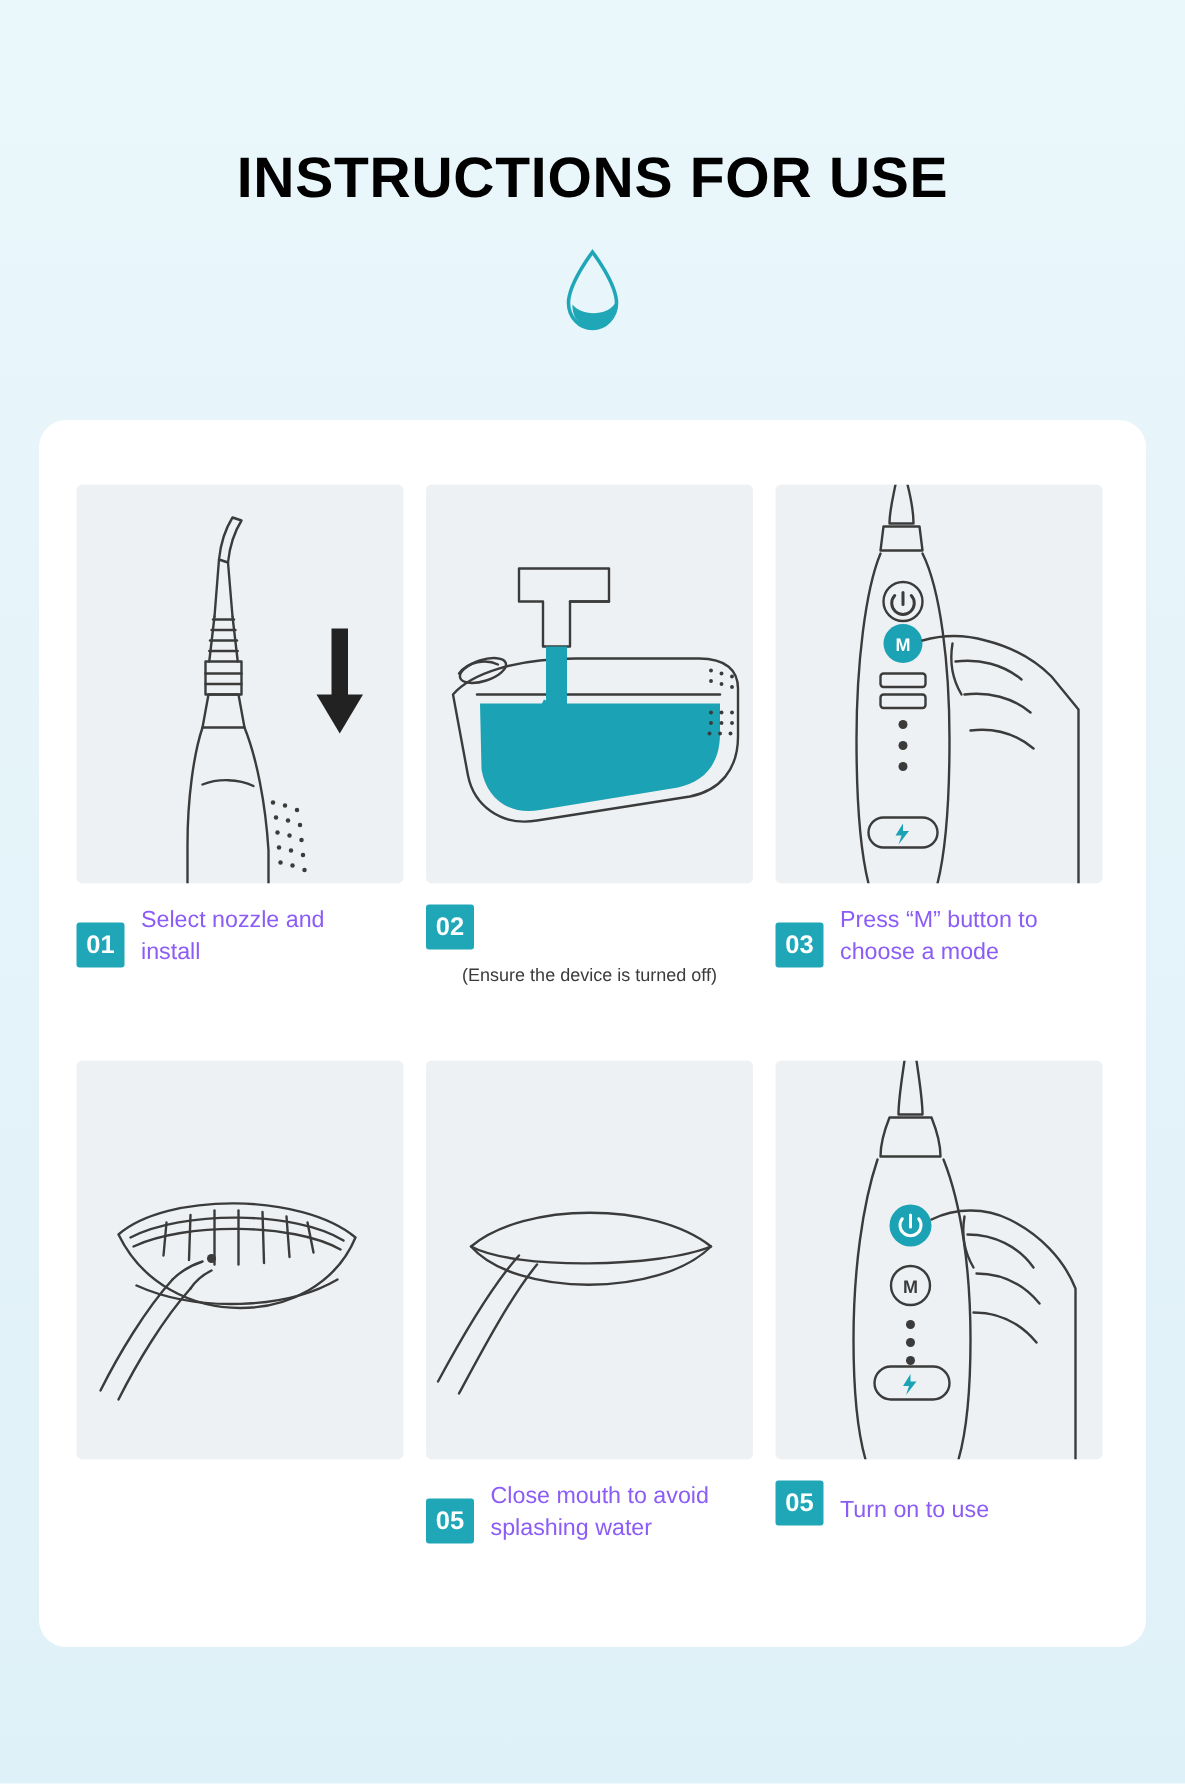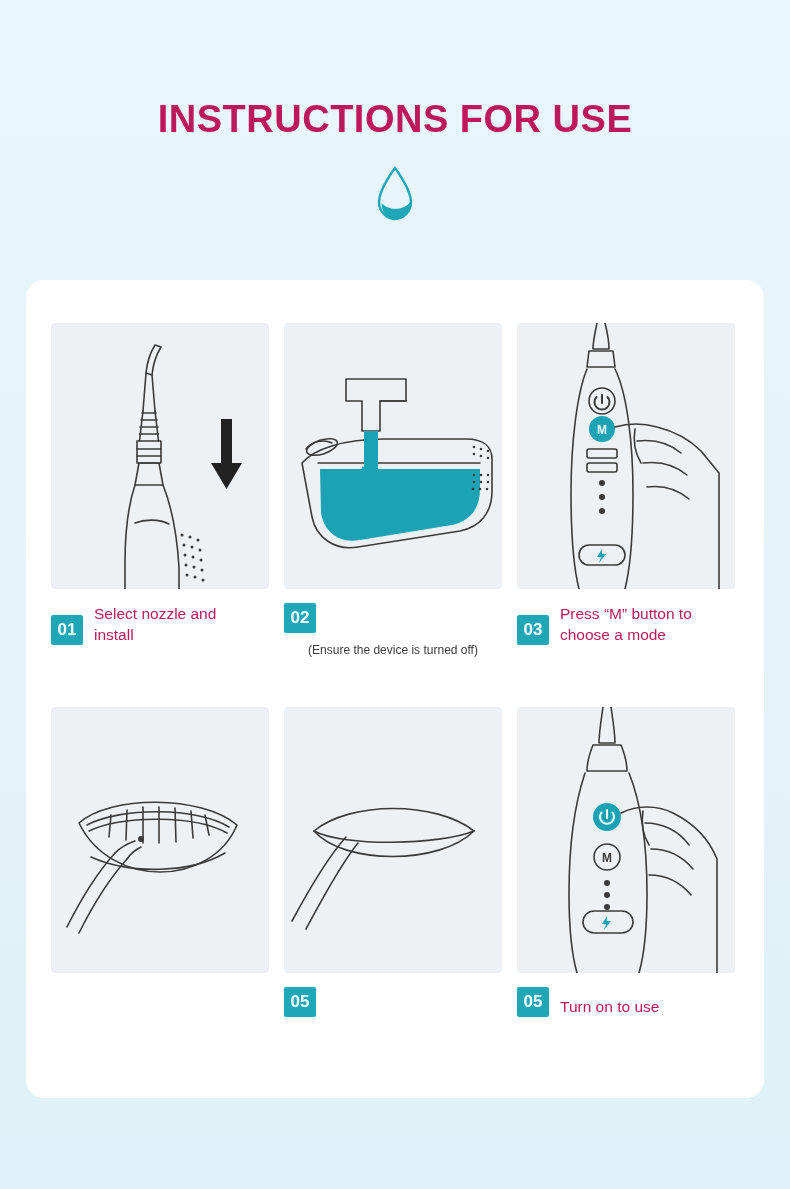--- a/index.html
+++ b/index.html
@@ -10,21 +10,21 @@
   body {
     background: linear-gradient(180deg, #eaf7fb 0%, #e6f4fa 35%, #e3f2f9 70%, #dff1f8 100%);
     position: relative;
     overflow: hidden;
   }
 
   .page-title {
     text-align: center;
     font-size: 38px;
     font-weight: bold;
-    color: #be185d;
+    color: #000000;
     letter-spacing: 0.5px;
     margin-top: 98px;
   }
 
   .drop-wrap {
     display: flex;
     justify-content: center;
     margin-top: 24px;
   }
   .drop {
@@ -82,21 +82,21 @@
     display: flex;
     align-items: center;
     justify-content: center;
     border-radius: 2px;
     flex: 0 0 auto;
   }
   .cap-text {
     margin-left: 11px;
     font-size: 15.5px;
     line-height: 21px;
-    color: #be185d;
+    color: #8b5cf6;
     max-width: 160px;
   }
   .subnote {
     text-align: center;
     font-size: 12px;
     color: #3b3b3b;
     margin-top: 10px;
     width: 218px;
   }
 
@@ -312,20 +312,21 @@
             <path d="M30 124 C66 94 152 94 190 124 C156 138 60 140 30 124 Z"></path>
             <path d="M30 124 C60 158 156 158 190 124"></path>
 
             <path d="M8 214 C22 188 44 150 62 130"></path>
             <path d="M22 222 C36 196 56 158 74 136"></path>
           </g>
         </svg>
       </div>
       <div class="caption">
         <div class="num">05</div>
+        <div class="cap-text">Close mouth to avoid splashing water</div>
       </div>
     </div>
 
     <div class="step row2">
       <div class="illus">
         <svg width="218" height="266" viewBox="0 0 218 266">
           <g fill="none" stroke="#3b3b3b" stroke-width="1.6" stroke-linejoin="round" stroke-linecap="round">
 
             <path d="M86 0 C84 14 82 26 82 36 L98 36 C98 26 96 14 94 0"></path>
             <path d="M76 38 C72 48 70 56 70 64 L110 64 C110 56 108 48 104 38 Z"></path>

